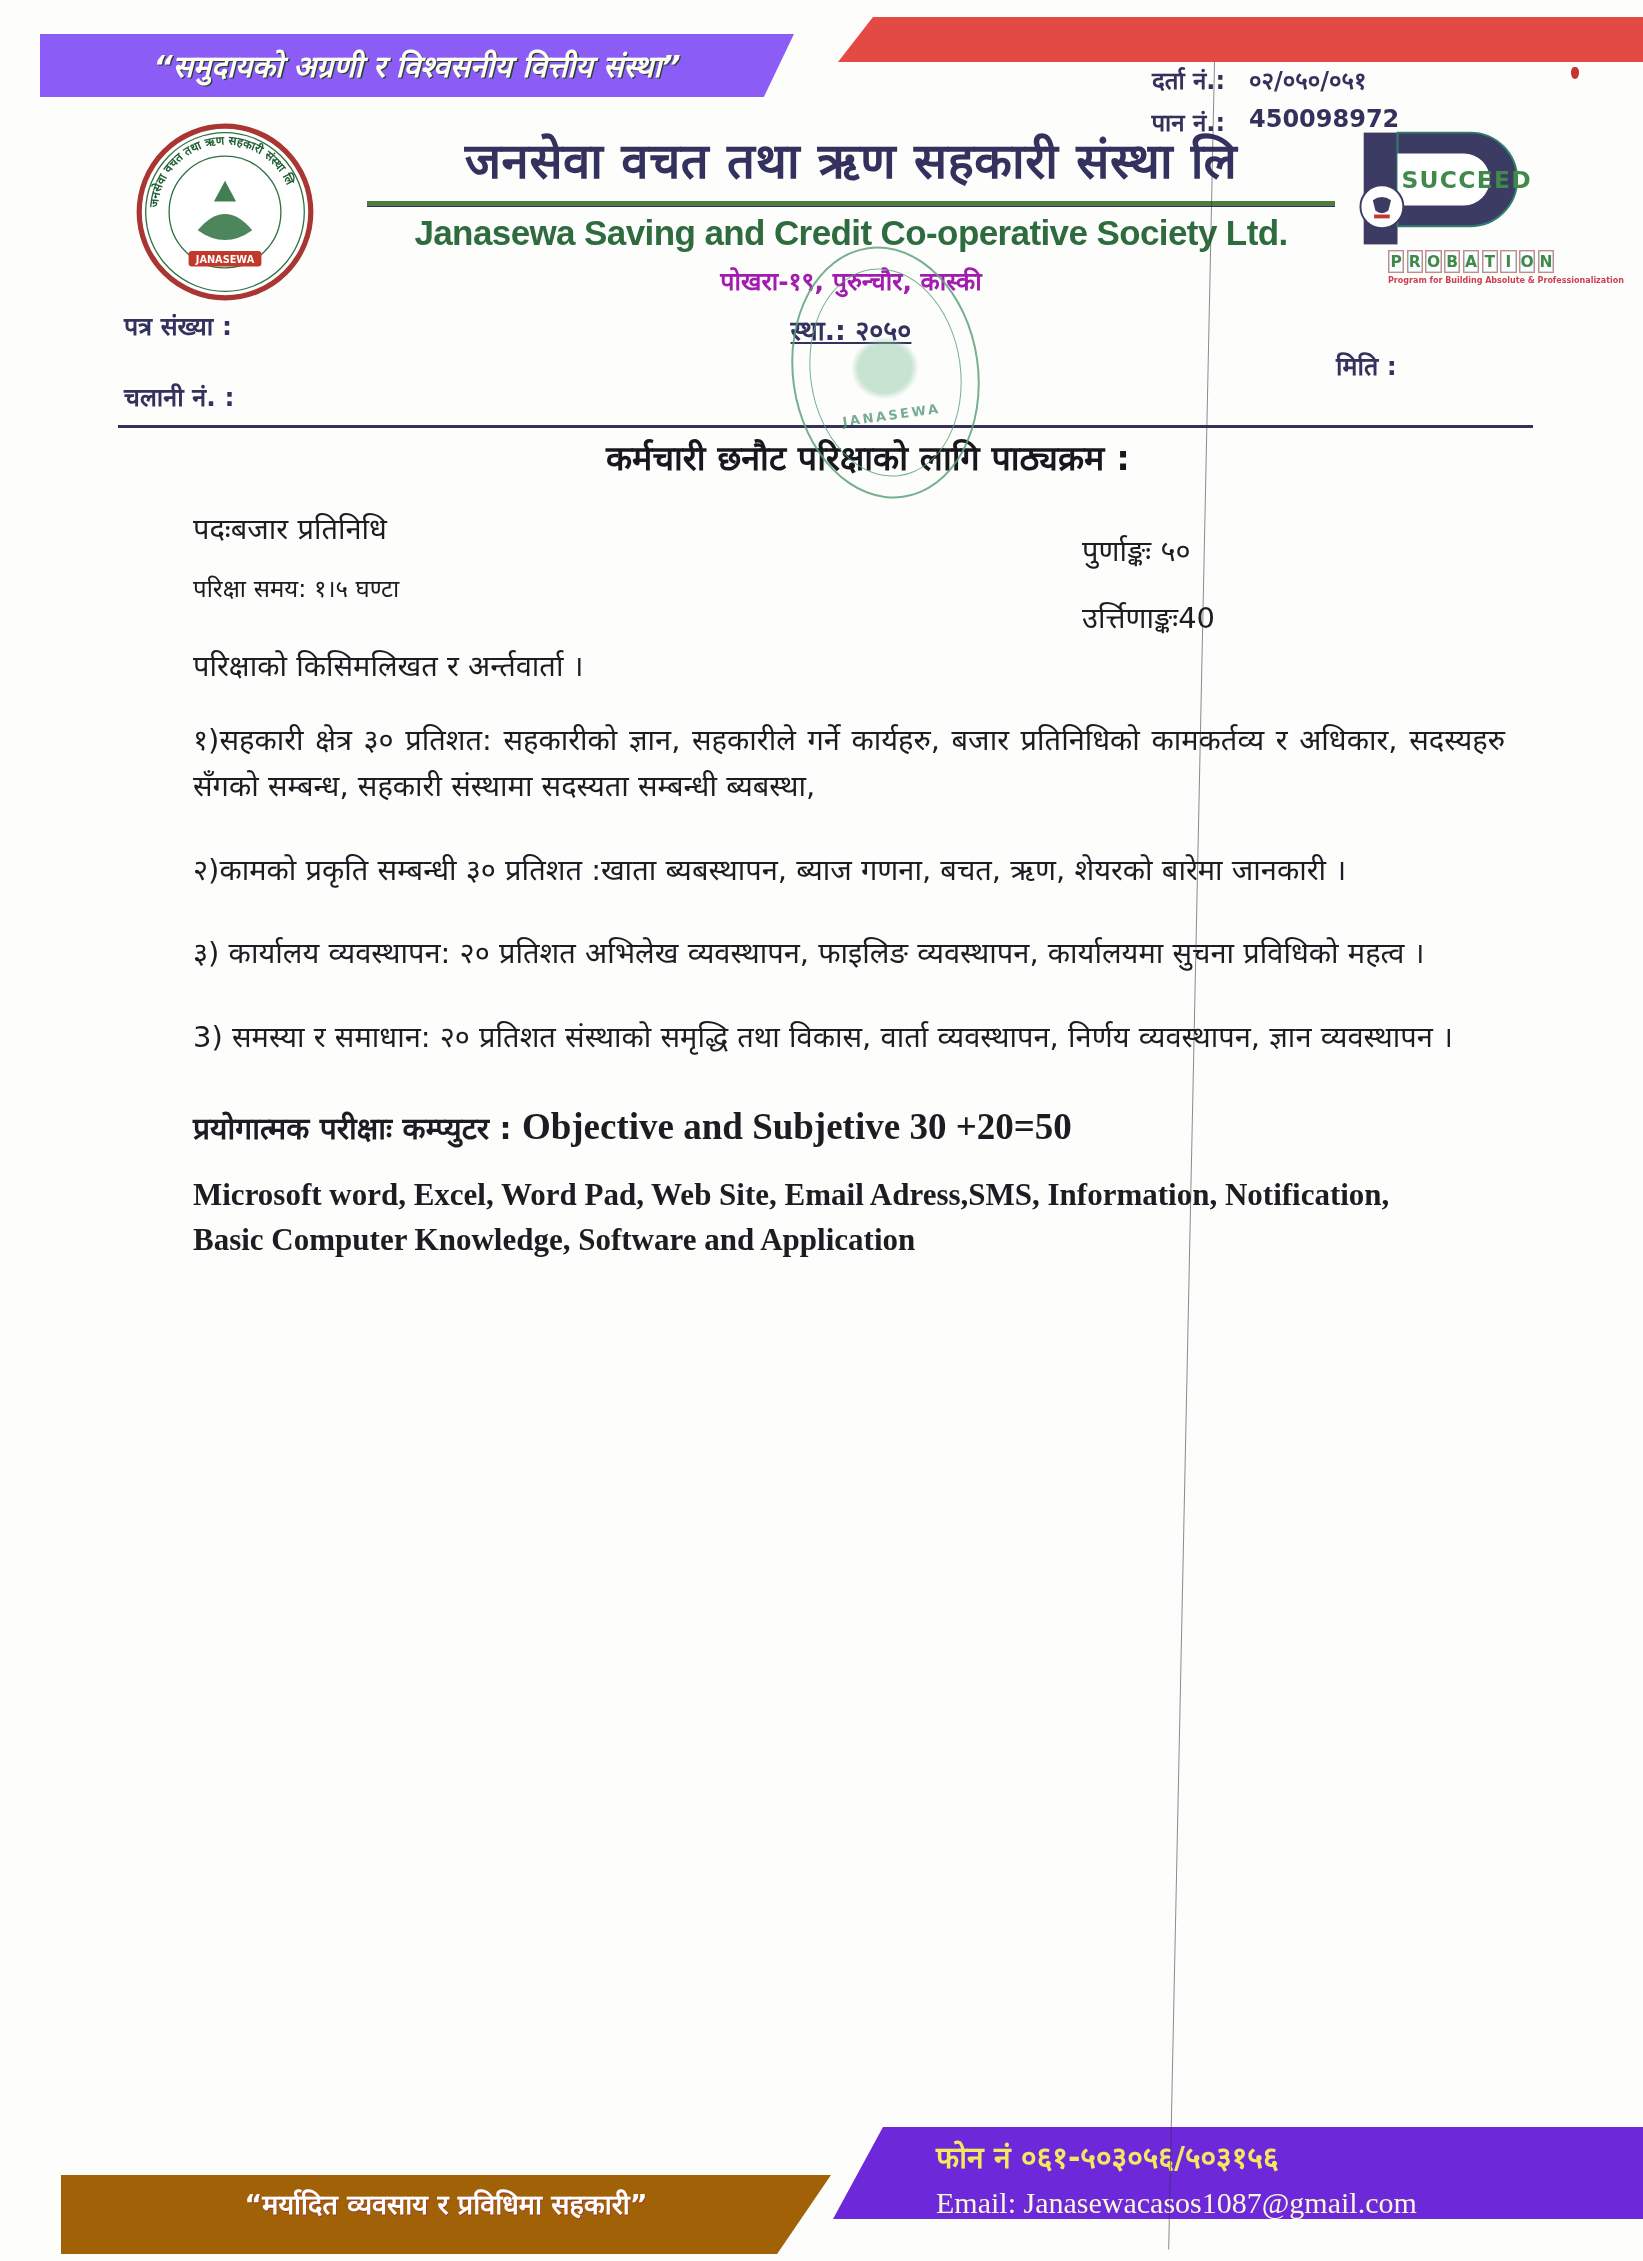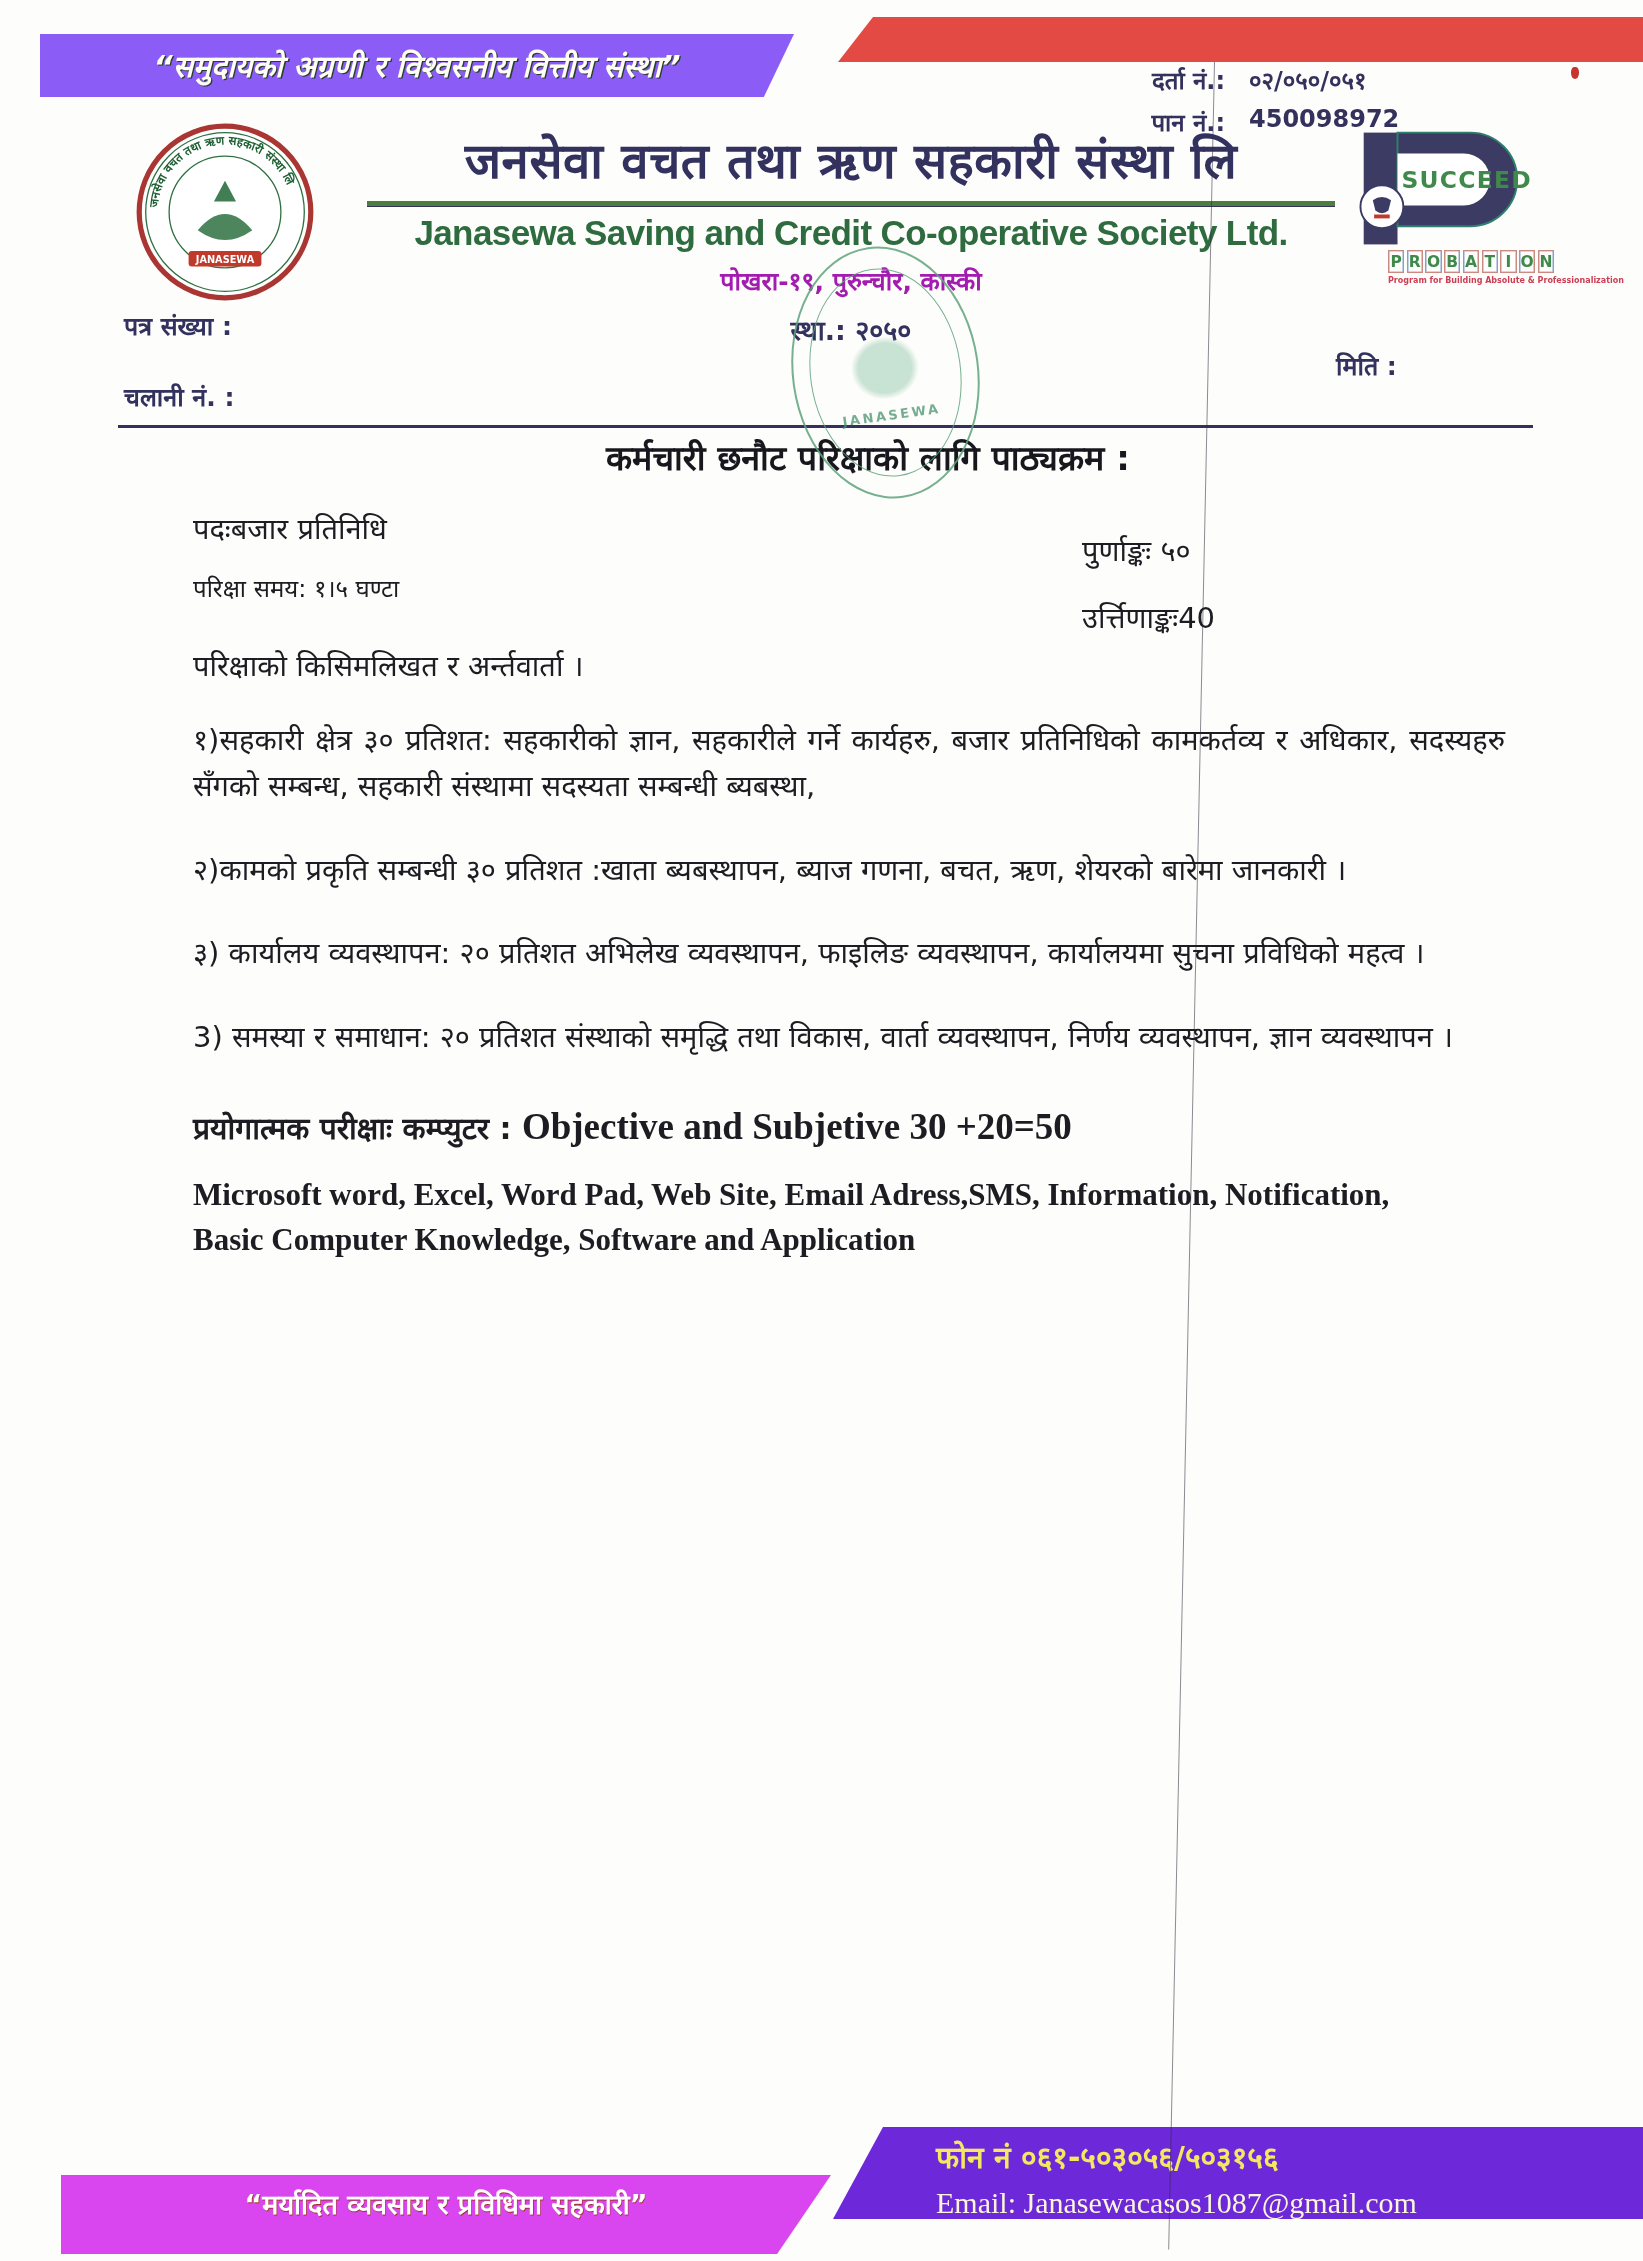--- a/index.html
+++ b/index.html
@@ -19,21 +19,21 @@
   .reg-line{display:flex;gap:24px;margin-bottom:9px;}
   .reg-line .lbl{width:110px;text-align:right;}
   
   .logo-left{position:absolute;left:134px;top:121px;width:182px;height:182px;}
   .header-center{position:absolute;left:348px;top:126px;width:1006px;text-align:center;}
   .org-np{font-size:49px;font-weight:bold;color:#33325f;letter-spacing:0.6px;white-space:nowrap;}
   .org-rule{height:4.5px;background:#4e7d3f;margin:9px 19.3px 6.4px 19.3px;border-bottom:1.3px solid #33325f;}
   .org-en{font-size:35px;font-weight:bold;color:#2e6b3e;font-family:"Liberation Sans","DejaVu Sans",sans-serif;
     letter-spacing:-0.6px;white-space:nowrap;}
   .org-address{font-size:25px;font-weight:bold;color:#a21caf;margin-top:10.3px;}
-  .org-est{font-size:27px;font-weight:bold;color:#33325f;margin-top:14px;}
+  .org-est{font-size:27px;font-weight:bold;color:#33325f;margin-top:14px;text-decoration:underline;}
   .logo-right{position:absolute;left:1358px;top:130px;width:196px;height:152px;}
   .probation-row{display:flex;gap:2.6px;justify-content:center;margin-top:1.3px;margin-left:30px;}
   .letterbox{display:inline-flex;align-items:center;justify-content:center;width:16px;height:21px;
     border:1.3px solid #c98a82;box-shadow:inset 0 0 0 0.6px #9db3d8;color:#3f8a4a;font-weight:bold;font-size:15.5px;}
   .probation-tagline{margin-top:3.2px;margin-left:30px;text-align:center;color:#cc3f55;font-weight:bold;font-size:8px;white-space:nowrap;}
   
   .stamp{position:absolute;left:792px;top:246px;width:187px;height:253px;transform:rotate(-8deg);opacity:.85;z-index:5;}
   .stamp .outer{position:absolute;inset:0;border:2.6px solid #5fa37d;border-radius:50%;}
   .stamp .inner{position:absolute;inset:22px 18px;border:1.9px solid #5fa37d;border-radius:50%;}
   .stamp .blob{position:absolute;left:45px;top:77px;width:97px;height:90px;border-radius:50%;
@@ -56,21 +56,21 @@
   .paras p{margin:0 0 37px 0;}
   .practical{white-space:nowrap;margin:3.9px 0 17px 0;}
   .practical .np{font-size:30px;font-weight:bold;}
   .practical .en{font-size:37px;font-weight:bold;font-family:"Liberation Serif","DejaVu Serif",serif;}
   .topics{max-width:1238px;font-size:31px;font-weight:bold;line-height:1.45;
     font-family:"Liberation Serif","DejaVu Serif",serif;text-align:left;}
   
   .crease{position:absolute;left:1214px;top:62px;width:1.3px;height:2188px;background:rgba(48,44,58,.55);
     transform:rotate(1.2deg);transform-origin:top center;z-index:6;}
   
-  .footer-red{position:absolute;left:61px;top:2175px;width:770px;height:79px;background:#d946ef;
+  .footer-red{position:absolute;left:61px;top:2175px;width:770px;height:79px;background:#a16207;
     clip-path:polygon(0 0,100% 0,93% 100%,0 100%);}
   .footer-red span{display:block;margin-top:10.3px;text-align:center;color:#fff;font-weight:bold;font-size:27px;
     text-shadow:0.6px 0.6px 0 #a03030;white-space:nowrap;}
   .footer-green{position:absolute;left:833px;top:2127px;width:811px;height:92px;background:#6d28d9;
     clip-path:polygon(50px 0,100% 0,100% 100%,0 100%);padding-left:0;}
   .footer-phone{margin:9px 0 0 103px;color:#f2e960;font-weight:bold;font-size:30px;white-space:nowrap;}
   .footer-email{margin:9px 0 0 103px;color:#fbf7d6;font-size:30px;
     font-family:"Liberation Serif","DejaVu Serif",serif;white-space:nowrap;}
 </style>
 </head>

